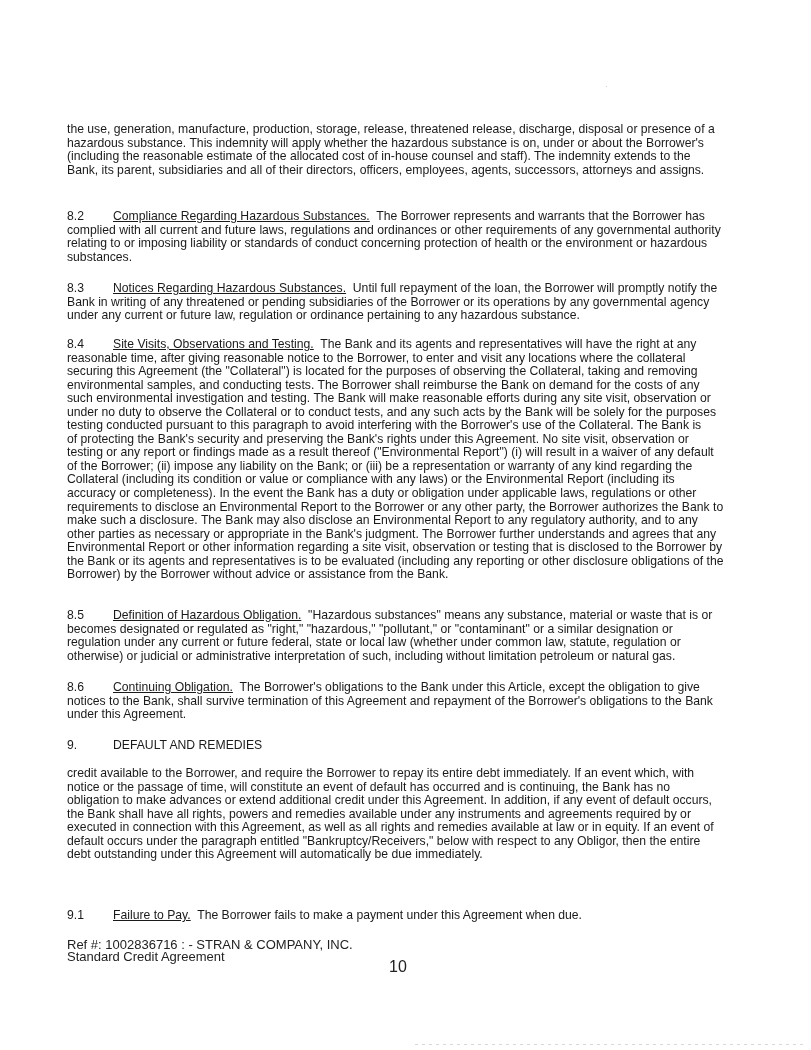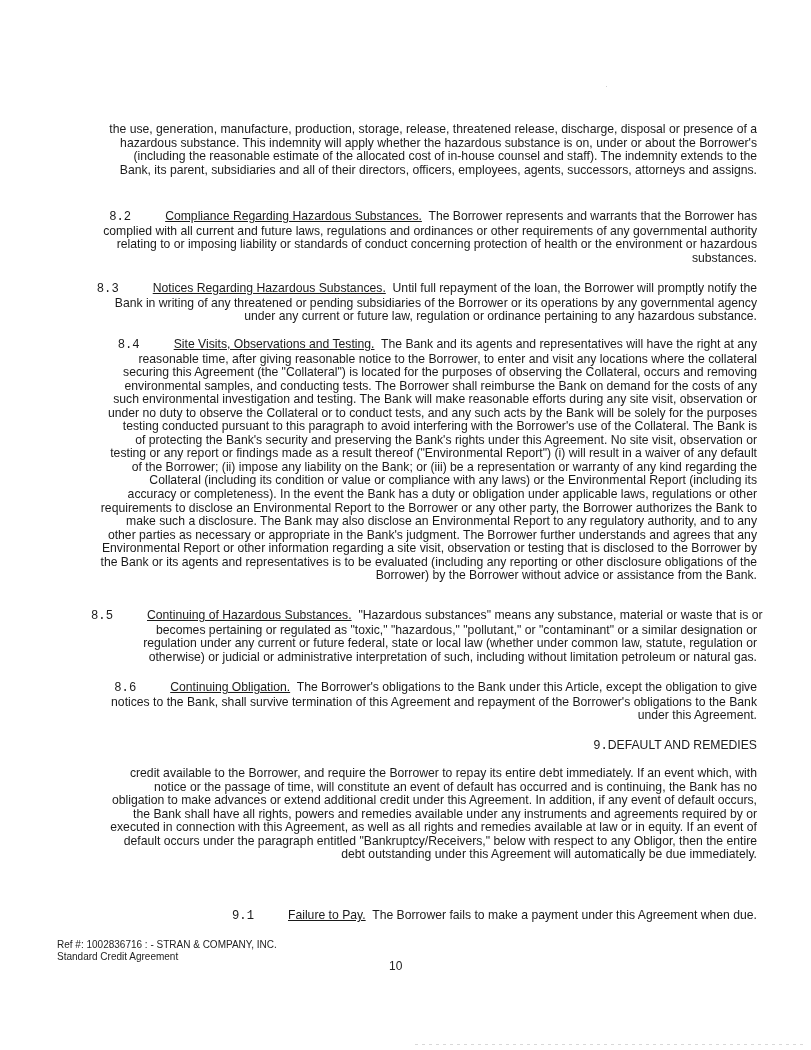--- a/index.html
+++ b/index.html
@@ -3,26 +3,26 @@
   <meta charset="utf-8">
   <style>
     html, body { margin: 0; padding: 0; background: #ffffff; }
     body { width: 811px; height: 1050px; position: relative; overflow: hidden; }
     .page {
       position: absolute; left: 0; top: 0; width: 811px; height: 1050px;
       background: #ffffff; color: #1a1a1a;
       font-family: "Liberation Sans", sans-serif;
       font-size: 12.2px; line-height: 13.55px;
     }
-    .block { position: absolute; left: 67px; width: 690px; text-align: right; }
+    .block { position: absolute; left: 67px; width: 690px; }
     .line { white-space: nowrap; display: block; }
-    .num { display: inline-block; width: 46px; font-family: Liberation Mono, monospace; }
-    .u { text-decoration: underline; text-underline-offset: 1px; margin-left: 34px; }
-    .footer { position: absolute; left: 57px; font-size: 10px; line-height: 11.5px; color: #222; }
-    .pagenum { position: absolute; left: 389px; top: 960px; font-size: 12px; color: #222; }
+    .num { display: inline-block; width: 46px; }
+    .u { text-decoration: underline; text-underline-offset: 1px; }
+    .footer { position: absolute; left: 67px; font-size: 13px; line-height: 11.5px; color: #222; }
+    .pagenum { position: absolute; left: 389px; top: 960px; font-size: 16px; color: #222; }
     .scan-dots { position: absolute; left: 415px; top: 1044px; width: 390px; height: 1px;
       background: repeating-linear-gradient(90deg, #d8d8d8 0 3px, transparent 3px 7px); }
     .top-dot { position: absolute; left: 606px; top: 86px; width: 1px; height: 1px; background: #cfcfcf; }
   </style>
 </head>
 <body>
 
 <div class="page">
   <div class="top-dot"></div>
 
@@ -48,43 +48,43 @@
     </span>
     <span class="line">Bank in writing of any threatened or pending subsidiaries of the Borrower or its operations by any governmental agency</span>
     <span class="line">under any current or future law, regulation or ordinance pertaining to any hazardous substance.</span>
   </div>
 
   <div class="block" style="top:338px">
     <span class="line">
       <span class="num">8.4</span><span class="u">Site Visits, Observations and Testing.</span><span style="white-space:pre">  The Bank and its agents and representatives will have the right at any</span>
     </span>
     <span class="line">reasonable time, after giving reasonable notice to the Borrower, to enter and visit any locations where the collateral</span>
-    <span class="line">securing this Agreement (the "Collateral") is located for the purposes of observing the Collateral, occurs and removing</span>
+    <span class="line">securing this Agreement (the "Collateral") is located for the purposes of observing the Collateral, taking and removing</span>
     <span class="line">environmental samples, and conducting tests.  The Borrower shall reimburse the Bank on demand for the costs of any</span>
     <span class="line">such environmental investigation and testing.  The Bank will make reasonable efforts during any site visit, observation or</span>
     <span class="line">under no duty to observe the Collateral or to conduct tests, and any such acts by the Bank will be solely for the purposes</span>
     <span class="line">testing conducted pursuant to this paragraph to avoid interfering with the Borrower's use of the Collateral.  The Bank is</span>
     <span class="line">of protecting the Bank's security and preserving the Bank's rights under this Agreement.  No site visit, observation or</span>
     <span class="line">testing or any report or findings made as a result thereof ("Environmental Report") (i) will result in a waiver of any default</span>
     <span class="line">of the Borrower; (ii) impose any liability on the Bank; or (iii) be a representation or warranty of any kind regarding the</span>
     <span class="line">Collateral (including its condition or value or compliance with any laws) or the Environmental Report (including its</span>
     <span class="line">accuracy or completeness).  In the event the Bank has a duty or obligation under applicable laws, regulations or other</span>
     <span class="line">requirements to disclose an Environmental Report to the Borrower or any other party, the Borrower authorizes the Bank to</span>
     <span class="line">make such a disclosure.  The Bank may also disclose an Environmental Report to any regulatory authority, and to any</span>
     <span class="line">other parties as necessary or appropriate in the Bank's judgment.  The Borrower further understands and agrees that any</span>
     <span class="line">Environmental Report or other information regarding a site visit, observation or testing that is disclosed to the Borrower by</span>
     <span class="line">the Bank or its agents and representatives is to be evaluated (including any reporting or other disclosure obligations of the</span>
     <span class="line">Borrower) by the Borrower without advice or assistance from the Bank.</span>
   </div>
 
   <div class="block" style="top:609px">
     <span class="line">
-      <span class="num">8.5</span><span class="u">Continuing of Hazardous Substances.</span><span style="white-space:pre">  "Hazardous substances" means any substance, material or waste that is or</span>
+      <span class="num">8.5</span><span class="u">Definition of Hazardous Obligation.</span><span style="white-space:pre">  "Hazardous substances" means any substance, material or waste that is or</span>
     </span>
-    <span class="line">becomes pertaining or regulated as "toxic," "hazardous," "pollutant," or "contaminant" or a similar designation or</span>
+    <span class="line">becomes designated or regulated as "right," "hazardous," "pollutant," or "contaminant" or a similar designation or</span>
     <span class="line">regulation under any current or future federal, state or local law (whether under common law, statute, regulation or</span>
     <span class="line">otherwise) or judicial or administrative interpretation of such, including without limitation petroleum or natural gas.</span>
   </div>
 
   <div class="block" style="top:681px">
     <span class="line">
       <span class="num">8.6</span><span class="u">Continuing Obligation.</span><span style="white-space:pre">  The Borrower's obligations to the Bank under this Article, except the obligation to give</span>
     </span>
     <span class="line">notices to the Bank, shall survive termination of this Agreement and repayment of the Borrower's obligations to the Bank</span>
     <span class="line">under this Agreement.</span>

